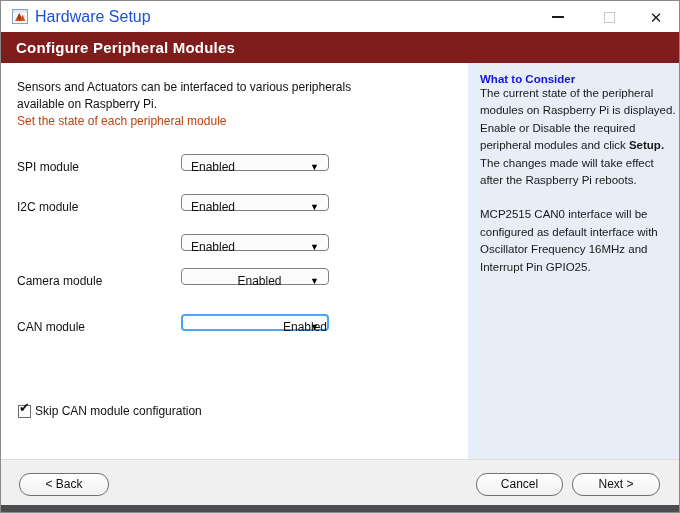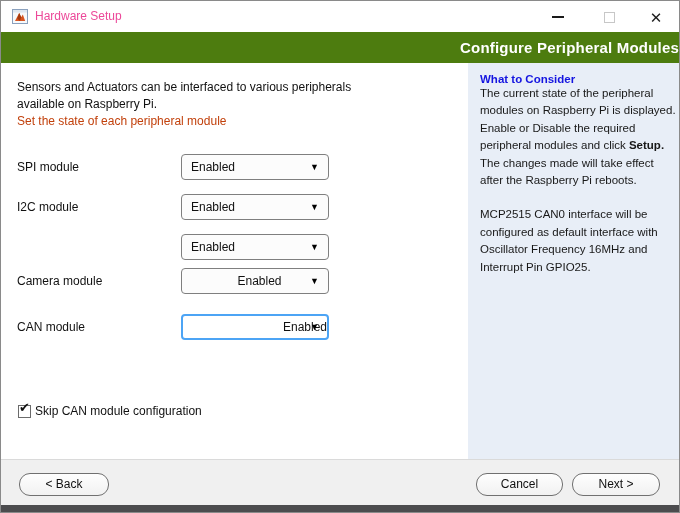--- a/index.html
+++ b/index.html
@@ -19,54 +19,53 @@
   }
 
   
   .titlebar {
     position: absolute; top: 0; left: 0; right: 0; height: 31px;
     background: #ffffff;
   }
   .app-icon { position: absolute; left: 11px; top: 8px; width: 16px; height: 15px; }
   .titlebar-title {
     position: absolute; left: 34px; top: 0; height: 31px; line-height: 31px;
-    font-size: 12px; color: #ec4899;
+    font-size: 16px; color: #1d4ed8;
   }
   .win-btn {
     position: absolute; top: 4px; width: 32px; height: 24px;
     display: flex; align-items: center; justify-content: center;
   }
   .btn-min { left: 541px; }
   .btn-max { left: 592px; }
   .btn-close { left: 639px; }
   .min-glyph { width: 12px; height: 2px; background: #1a1a1a; }
   .max-glyph { width: 11px; height: 11px; border: 1px solid #c7c7c7; background: #fff; }
   .close-glyph { font-size: 15px; color: #1a1a1a; line-height: 15px; }
 
   
   .header {
     position: absolute; top: 31px; left: 0; right: 0; height: 31px;
-    background: #4d7c0f;
+    background: #7f1d1d;
     color: #ffffff; font-size: 15px; font-weight: bold;
     line-height: 31px; padding-left: 15px;
     letter-spacing: 0.2px;
-    text-align: right;
   }
 
   
   .content {
     position: absolute; top: 62px; left: 0; width: 466px; bottom: 53px;
     background: #ffffff;
   }
   .intro { position: absolute; top: 16px; left: 16px; font-size: 12px; line-height: 17px; color: #111; white-space: pre-line; }
   .intro2 { position: absolute; top: 50px; left: 16px; font-size: 12px; line-height: 17px; color: #c2410c; }
 
   .row-label { position: absolute; left: 16px; height: 27px; line-height: 27px; font-size: 12px; color: #111; }
   .dd {
-    position: absolute; left: 180px; width: 148px; height: 26px;
+    position: absolute; left: 180px; width: 148px; height: 17px;
     border: 1px solid #7f7f7f; border-radius: 4px;
     background: #fcfcfc; font-size: 12px; color: #111;
     line-height: 25px; padding-left: 9px; cursor: default;
   }
   .dd .arrow {
     position: absolute; right: 9px; top: 0; height: 25px; line-height: 25px;
     font-size: 9px; color: #000;
   }
   .dd.focused {
     border: 2px solid #4ca4f5; background: #ffffff;

